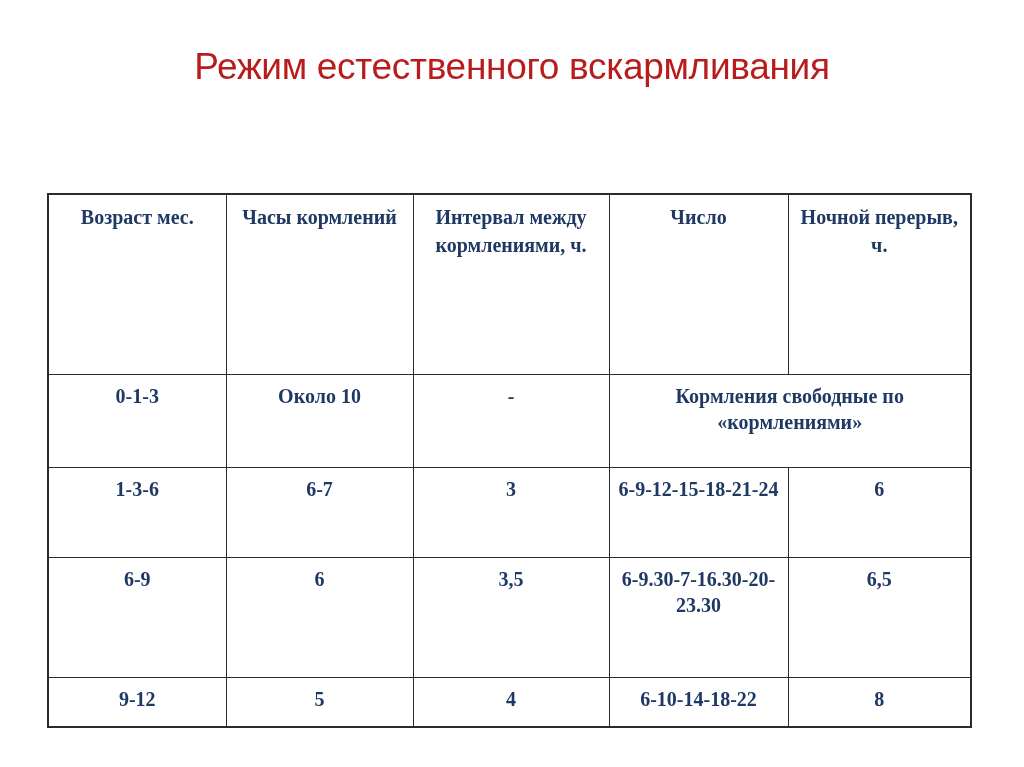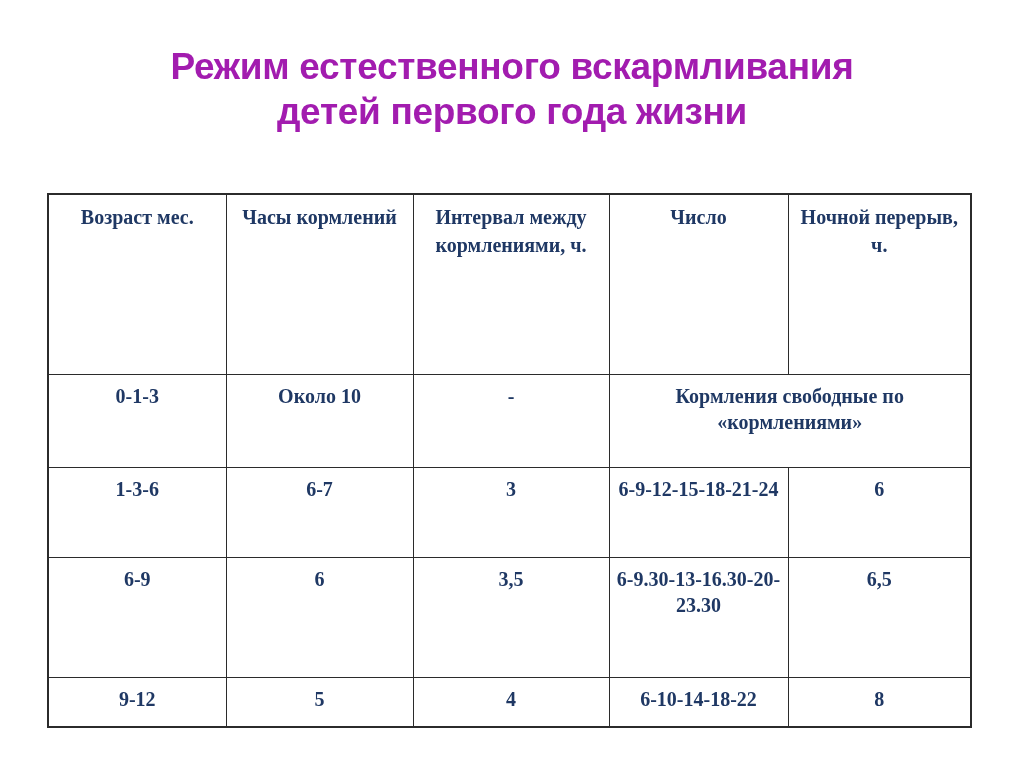--- a/index.html
+++ b/index.html
@@ -26,25 +26,25 @@
   
   .title-block {
     position: absolute;
     left: 0;
     top: 44px;
     width: 1024px;
     text-align: center;
   }
   .title-line {
     font-family: "Liberation Sans", "DejaVu Sans", sans-serif;
-    font-weight: bold;
+    font-weight: normal;
     font-size: 37px;
     line-height: 45px;
     letter-spacing: -0.3px;
-    color: #a21caf;
+    color: #b91c1c;
     white-space: nowrap;
   }
 
   
   .table-wrap {
     position: absolute;
     left: 47px;
     top: 193px;
     width: 900px;
   }
@@ -84,21 +84,20 @@
 
   .cell-text { display: block; }
 </style>
 </head>
 <body>
 
 <div class="page">
 
   <div class="title-block">
     <div class="title-line">Режим естественного вскармливания</div>
-    <div class="title-line">детей первого года жизни</div>
   </div>
 
   <div class="table-wrap">
     <table class="sched">
       <colgroup>
         <col class="c1">
           <col class="c2">
           <col class="c3">
           <col class="c4">
           <col class="c5">
@@ -159,21 +158,21 @@
           <td>
               <span class="cell-text">6-9</span>
             </td>
           <td>
               <span class="cell-text">6</span>
             </td>
           <td>
               <span class="cell-text">3,5</span>
             </td>
           <td>
-              <span class="cell-text">6-9.30-13-16.30-20-23.30</span>
+              <span class="cell-text">6-9.30-7-16.30-20-23.30</span>
             </td>
           <td>
               <span class="cell-text">6,5</span>
             </td>
         </tr>
 
         <tr class="r4">
           <td>
               <span class="cell-text">9-12</span>
             </td>

